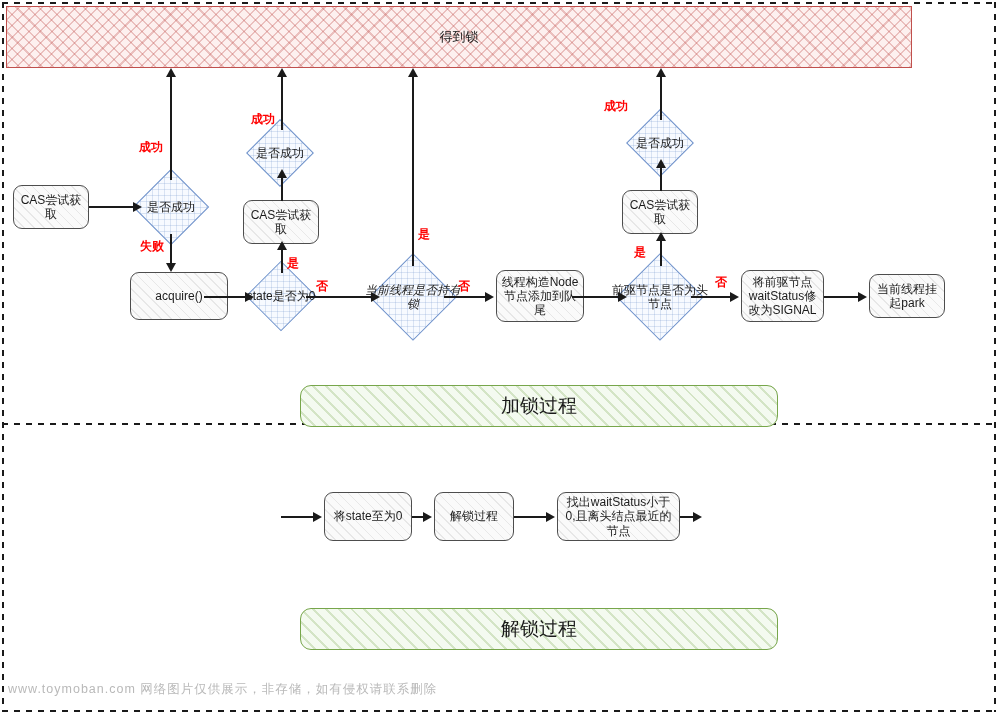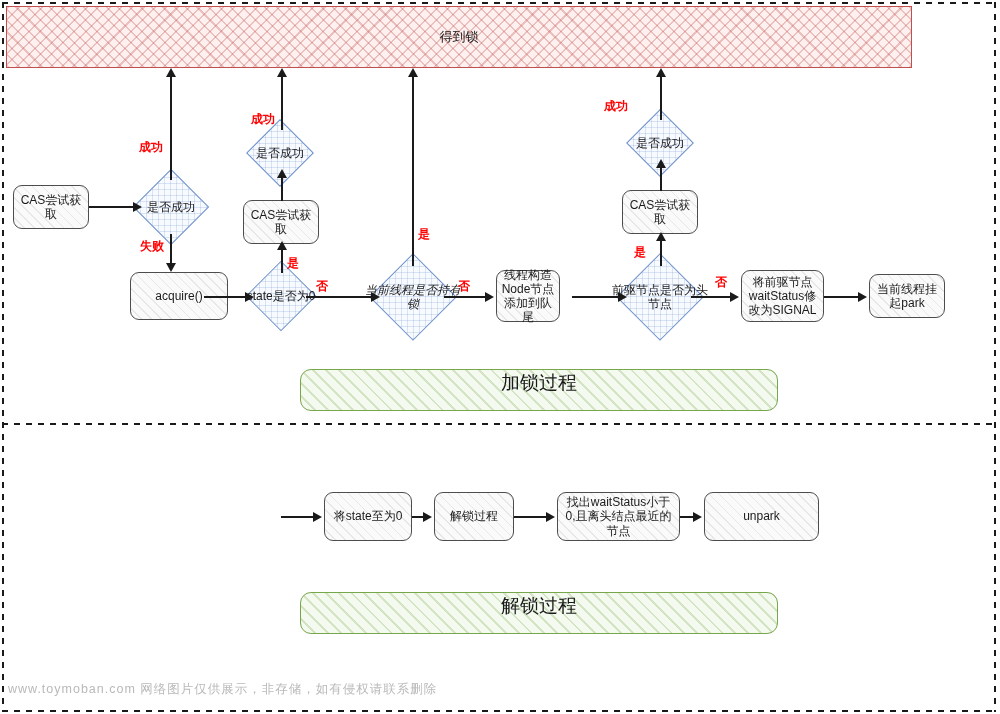--- a/index.html
+++ b/index.html
@@ -106,24 +106,25 @@
   
   .banner-green {
     position: absolute;
     box-sizing: border-box;
     border: 1.8px solid #77a64b;
     border-radius: 11px;
     background-color: #f4faf0;
     background-image:
       repeating-linear-gradient(45deg, rgba(119,166,75,0.26) 0px, rgba(119,166,75,0.26) 2px, transparent 2px, transparent 9px);
     display: flex;
-    align-items: flex-start;
+    align-items: center;
     justify-content: center;
     font-size: 19px;
     color: #1a1a1a;
+    margin-top: 16px;
   }
 
   
   .edge {
     position: absolute;
     background: #1a1a1a;
   }
   .edge.h { height: 1.7px; }
   .edge.v { width: 1.7px; }
 
@@ -207,21 +208,21 @@
   <div class="diamond-wrap" style="left:256px; top:129px; width:48px; height:48px;">
     <div class="diamond-shape"></div>
     <div class="diamond-label wide">是否成功</div>
   </div>
 
   <div class="diamond-wrap" style="left:382px; top:266px; width:62px; height:62px;font-style:italic;">
     <div class="diamond-shape"></div>
     <div class="diamond-label" style="left:-22px; right:-22px;">当前线程是否持有锁</div>
   </div>
 
-  <div class="node box" style="left:496px; top:270px; width:64px; height:52px;">
+  <div class="node box" style="left:496px; top:270px; width:88px; height:52px;">
     <span>线程构造Node节点添加到队尾</span>
   </div>
 
   <div class="diamond-wrap" style="left:629px; top:266px; width:62px; height:62px;">
     <div class="diamond-shape"></div>
     <div class="diamond-label" style="left:-20px; right:-20px;">前驱节点是否为头节点</div>
   </div>
 
   <div class="node box" style="left:622px; top:190px; width:76px; height:44px;">
     <span>CAS尝试获取</span>
@@ -308,23 +309,20 @@
   </div>
 
   <div class="node box" style="left:434px; top:492px; width:80px; height:49px;">
     <span>解锁过程</span>
   </div>
 
   <div class="node box" style="left:557px; top:492px; width:123px; height:49px;">
     <span>找出waitStatus小于0,且离头结点最近的节点</span>
   </div>
 
-  <div class="node box" style="left:704px; top:492px; width:115px; height:49px;">
-    <span>unpark</span>
-  </div>
 
   <div class="edge h" style="left:281px; top:516px; width:32px;"></div>
   <div class="arrow right" style="left:313px; top:512px;"></div>
 
   <div class="edge h" style="left:412px; top:516px; width:11px;"></div>
   <div class="arrow right" style="left:423px; top:512px;"></div>
 
   <div class="edge h" style="left:514px; top:516px; width:32px;"></div>
   <div class="arrow right" style="left:546px; top:512px;"></div>
 

